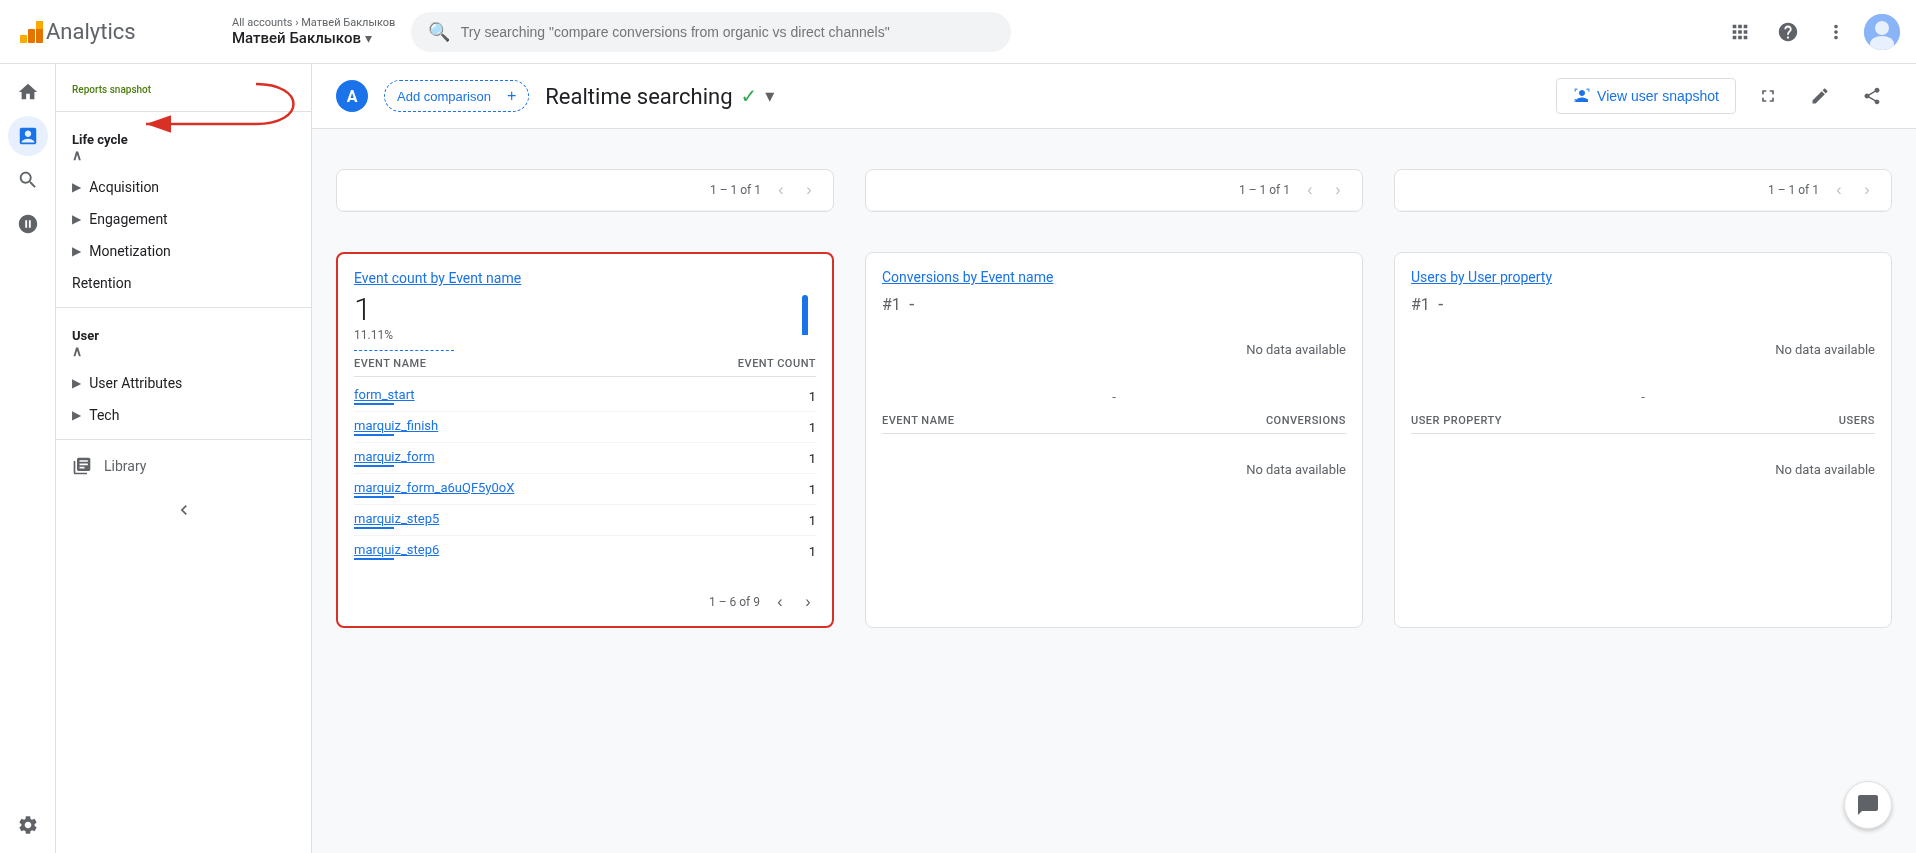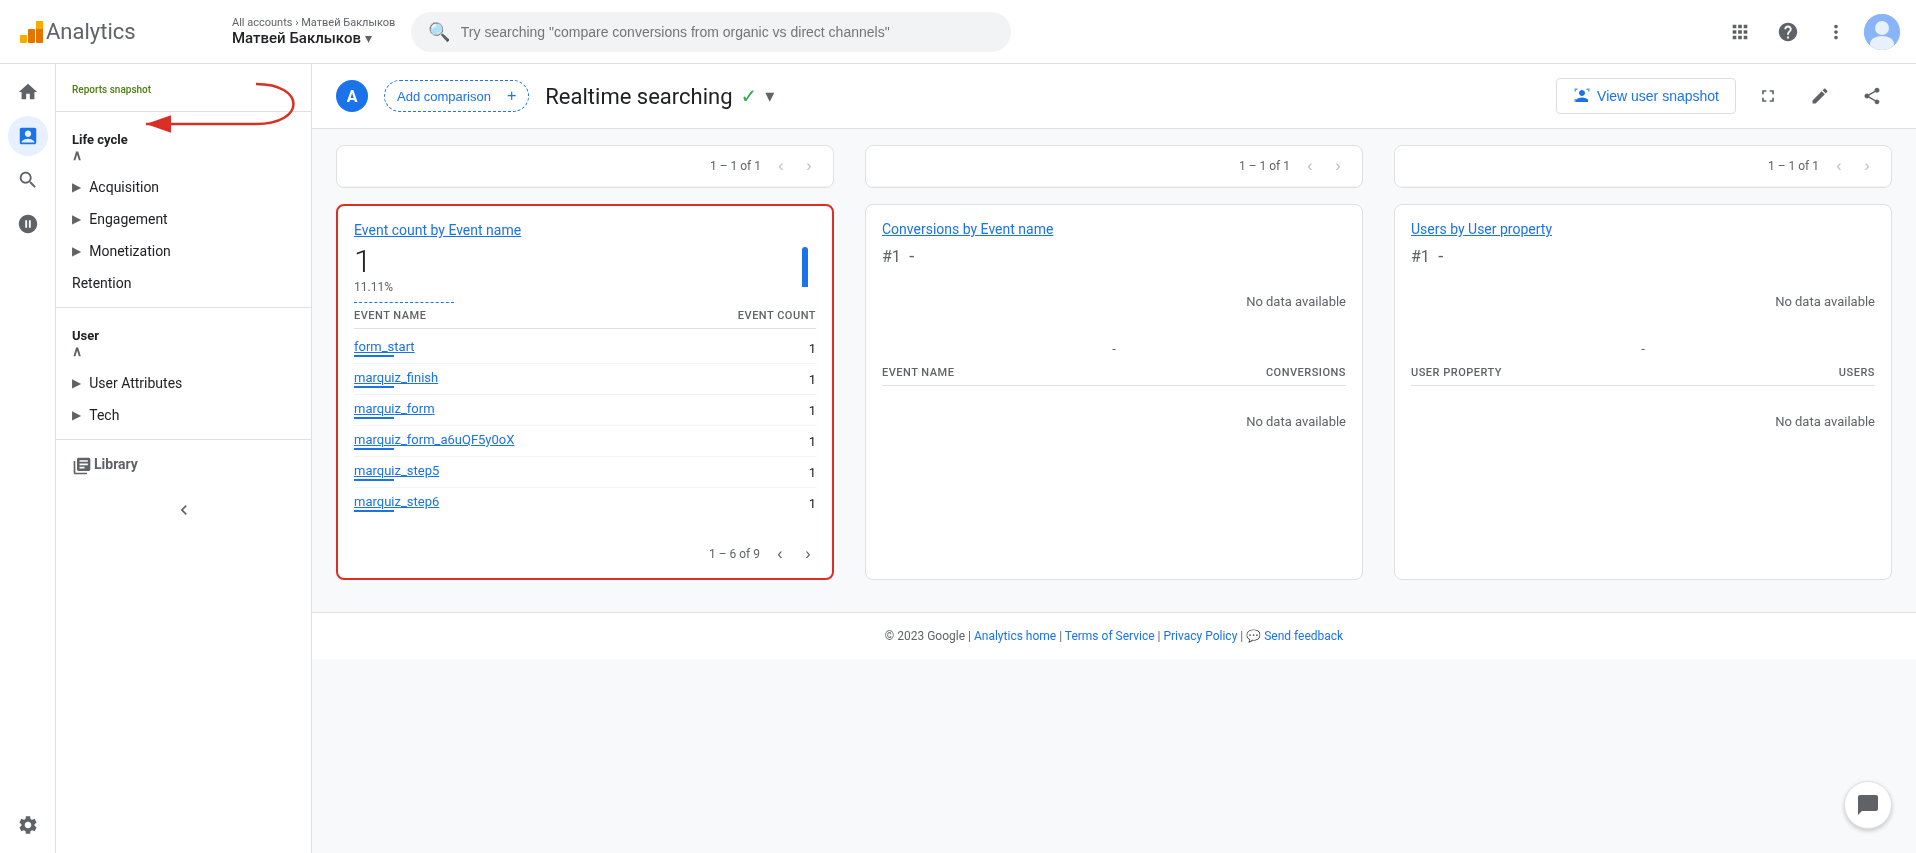--- a/index.html
+++ b/index.html
@@ -63,21 +63,21 @@
       cursor: pointer; font-size: 14px; color: #202124; border-radius: 0 24px 24px 0;
       margin-right: 8px;
     }
     .sidebar-item.active { background: #e8f0fe; color: #1a73e8; font-weight: 500; }
     .sidebar-item-expand { padding-left: 16px; }
     .sidebar-item .expand-icon { margin-right: 8px; font-size: 12px; color: #5f6368; }
     .sidebar-divider { height: 1px; background: #e0e0e0; margin: 8px 0; }
     .reports-snapshot-title {
       font-size: 10px; font-weight: 500; color: #4d7c0f; padding: 12px 16px 8px;
     }
-    .sidebar-bottom { padding: 8px 16px; display: flex; align-items: flex-start; gap: 2px; cursor: pointer; color: #5f6368; font-size: 14px; font-weight: bold; }
+    .sidebar-bottom { padding: 8px 16px; display: flex; align-items: center; gap: 12px; cursor: pointer; color: #5f6368; font-size: 14px; }
 
     
     .content-area {
       flex: 1; overflow-y: auto; background: #f8f9fa;
     }
     .content-header {
       background: #fff; border-bottom: 1px solid #e0e0e0;
       padding: 12px 24px; display: flex; align-items: center; gap: 16px;
       position: sticky; top: 0; z-index: 10;
     }
@@ -95,21 +95,21 @@
       display: flex; align-items: center; gap: 6px; padding: 8px 16px;
       border: 1px solid #dadce0; border-radius: 4px; background: #fff;
       font-size: 14px; color: #1a73e8; cursor: pointer;
     }
 
     
     .cards-container {
       padding: 16px 24px; display: flex; flex-direction: column; gap: 16px;
     }
     .cards-row {
-      display: grid; grid-template-columns: 1fr 1fr 1fr; gap: 31px;
+      display: grid; grid-template-columns: 1fr 1fr 1fr; gap: 31px; margin-top: 24px;
     }
     .card {
       background: #fff; border-radius: 8px; border: 1px solid #e0e0e0;
       padding: 0; overflow: hidden;
     }
     .card.highlighted { border: 2px solid #d93025; }
     .card-pagination {
       display: flex; align-items: center; justify-content: flex-end;
       padding: 8px 12px; font-size: 12px; color: #5f6368; gap: 8px;
       border-bottom: 1px solid #f1f3f4;
@@ -519,32 +519,20 @@
               <span class="table-col-label">USERS</span>
             </div>
             <div class="no-data">
               <span>No data available</span>
             </div>
           </div>
         </div>
       </div>
     </div>
 
-    <div class="page-footer">
-      <span>© 2023 Google</span>
-      <span> | </span>
-      <a href="#">Analytics home</a>
-      <span> | </span>
-      <a href="#">Terms of Service</a>
-      <span> | </span>
-      <a href="#">Privacy Policy</a>
-      <span> | </span>
-      <span>💬</span>
-      <a href="#">Send feedback</a>
-    </div>
   </div>
 </div>
 
 <svg style="position:fixed;top:64px;left:56px;pointer-events:none;z-index:200;overflow:visible;" width="300" height="300">
   <defs>
     <marker id="arrowhead" markerWidth="10" markerHeight="7" refX="10" refY="3.5" orient="auto">
       <polygon points="0 0, 10 3.5, 0 7" fill="#d93025"></polygon>
     </marker>
   </defs>
 

